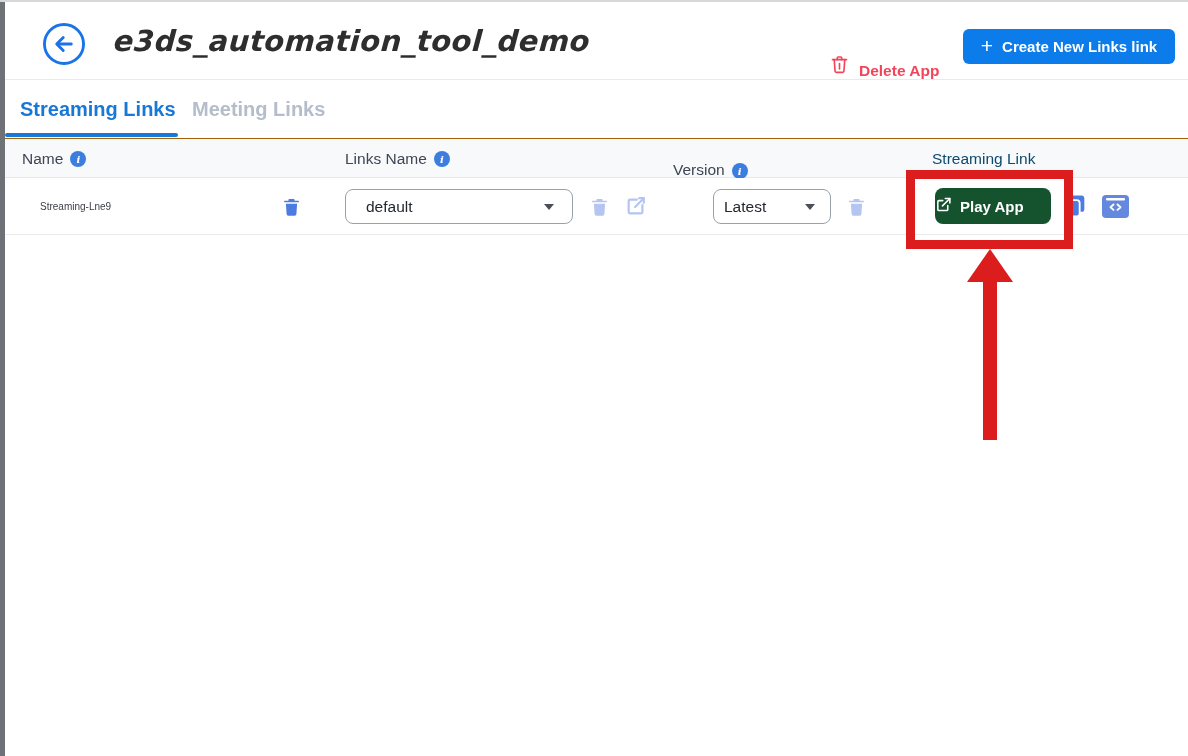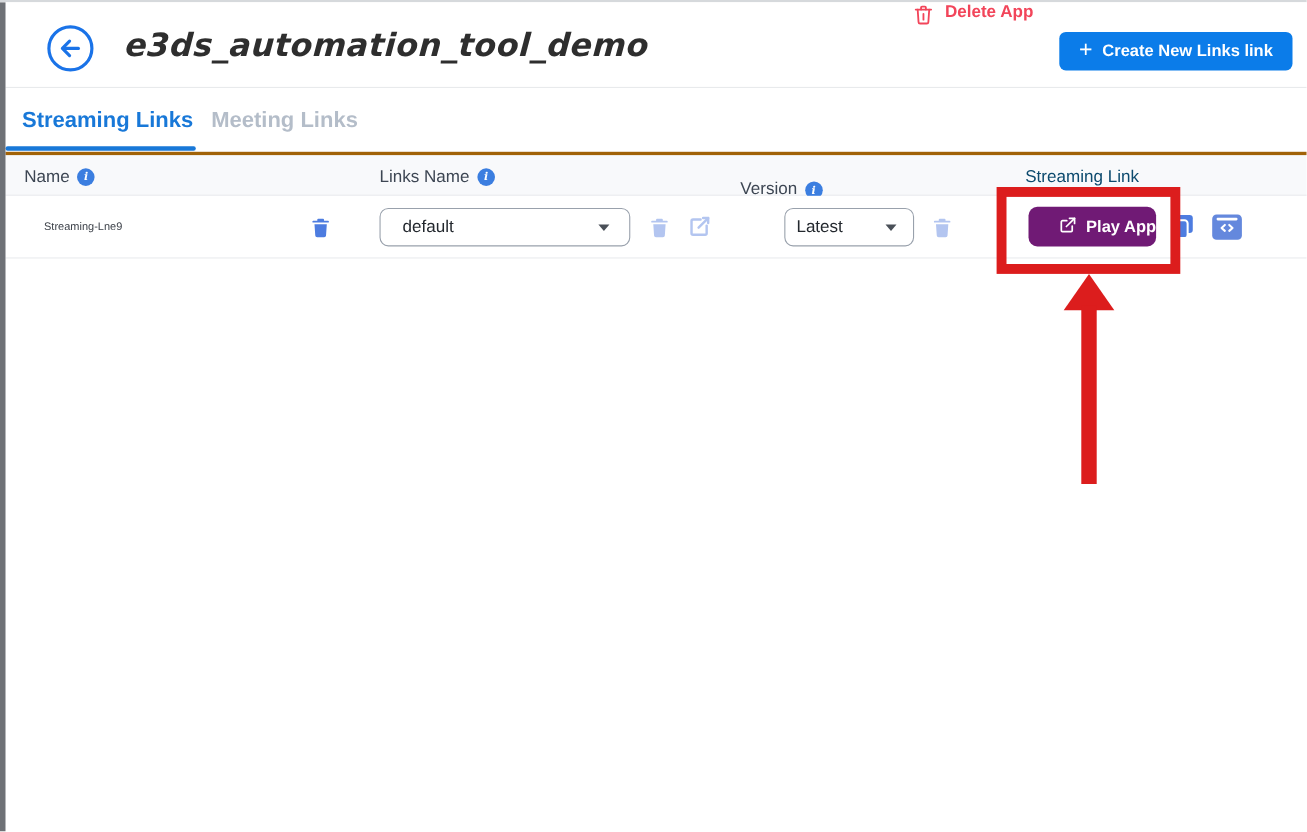--- a/index.html
+++ b/index.html
@@ -27,21 +27,21 @@
   }
   .app-title {
     position: absolute; left: 109px; top: 0; height: 78px;
     display: flex; align-items: center;
     font-family: "DejaVu Sans", sans-serif;
     font-style: italic; font-weight: 800; font-size: 29px;
     letter-spacing: 0.5px; color: #2e2e2e; transform: skewX(-4deg);
   }
   .delete-app {
     position: absolute; left: 824px; top: 0; height: 78px;
-    display: flex; align-items: flex-start; gap: 9px; cursor: pointer;
+    display: flex; align-items: flex-end; gap: 9px; cursor: pointer;
   }
   .delete-app .lbl { color: #f2455a; font-weight: 700; font-size: 15.5px; }
   .create-btn {
     position: absolute; left: 958px; top: 27px; width: 212px; height: 35px;
     background: #0b7ce9; border: none; border-radius: 6px;
     display: flex; align-items: center; justify-content: center; gap: 9px;
     color: #fff; cursor: pointer;
   }
   .create-btn .plus { font-size: 21px; font-weight: 400; line-height: 1; margin-top: -2px; }
   .create-btn .lbl { font-size: 15px; font-weight: 700; font-family: "Liberation Sans", sans-serif; }
@@ -51,21 +51,21 @@
          font-size: 20px; font-weight: 700; cursor: pointer; }
   .tab-streaming { left: 15px; color: #1878d8; }
   .tab-meeting { left: 187px; color: #b4bdc9; }
   .tab-underline {
     position: absolute; left: 0; bottom: 1px; width: 173px; height: 4px;
     background: #1878d8; border-radius: 2px;
   }
   
   .thead {
     position: absolute; left: 5px; top: 136px; right: 0; height: 40px;
-    background: #f8f9fb; border-top: 3px solid #a16207; border-bottom: 1px solid #e6e8eb;
+    background: #f8f9fb; border-top: 1px solid #a16207; border-bottom: 1px solid #e6e8eb;
   }
   .th { position: absolute; top: 0; height: 40px; display: flex; align-items: center; gap: 7px;
         font-size: 15.5px; color: #3d4653; }
   .th-name { left: 17px; }
   .th-config { left: 340px; }
   .th-version { left: 668px; align-items: flex-end; }
   .th-link { left: 927px; color: #0c4a6e; }
   .info-dot {
     width: 16px; height: 16px; border-radius: 50%; background: #3b7ee0;
     color: #fff; font-size: 10px; font-weight: 700; font-style: italic;
@@ -86,22 +86,22 @@
     font-size: 15.5px; color: #23282e; cursor: pointer;
   }
   .sel-config { left: 340px; width: 228px; padding: 0 18px 0 20px; gap: 10px; }
   .sel-version { left: 708px; width: 118px; padding: 0 15px 0 10px; }
   .caret {
     width: 0; height: 0; border-left: 5.5px solid transparent;
     border-right: 5.5px solid transparent; border-top: 6.5px solid #4a5058;
   }
   .play-btn {
     position: absolute; left: 930px; top: 10px; width: 116px; height: 36px;
-    background: #701a75; border: none; border-radius: 8px;
-    display: flex; align-items: center; justify-content: flex-end; gap: 8px;
+    background: #14532d; border: none; border-radius: 8px;
+    display: flex; align-items: center; justify-content: flex-start; gap: 8px;
     color: #fff; cursor: pointer;
   }
   .play-btn .lbl { font-size: 15px; font-weight: 700; }
   .code-chip {
     position: absolute; left: 1097px; top: 17px; width: 27px; height: 23px;
     background: #6488dd; border-radius: 4px; cursor: pointer;
     display: flex; align-items: center; justify-content: center;
   }
   
   .annot-rect {

